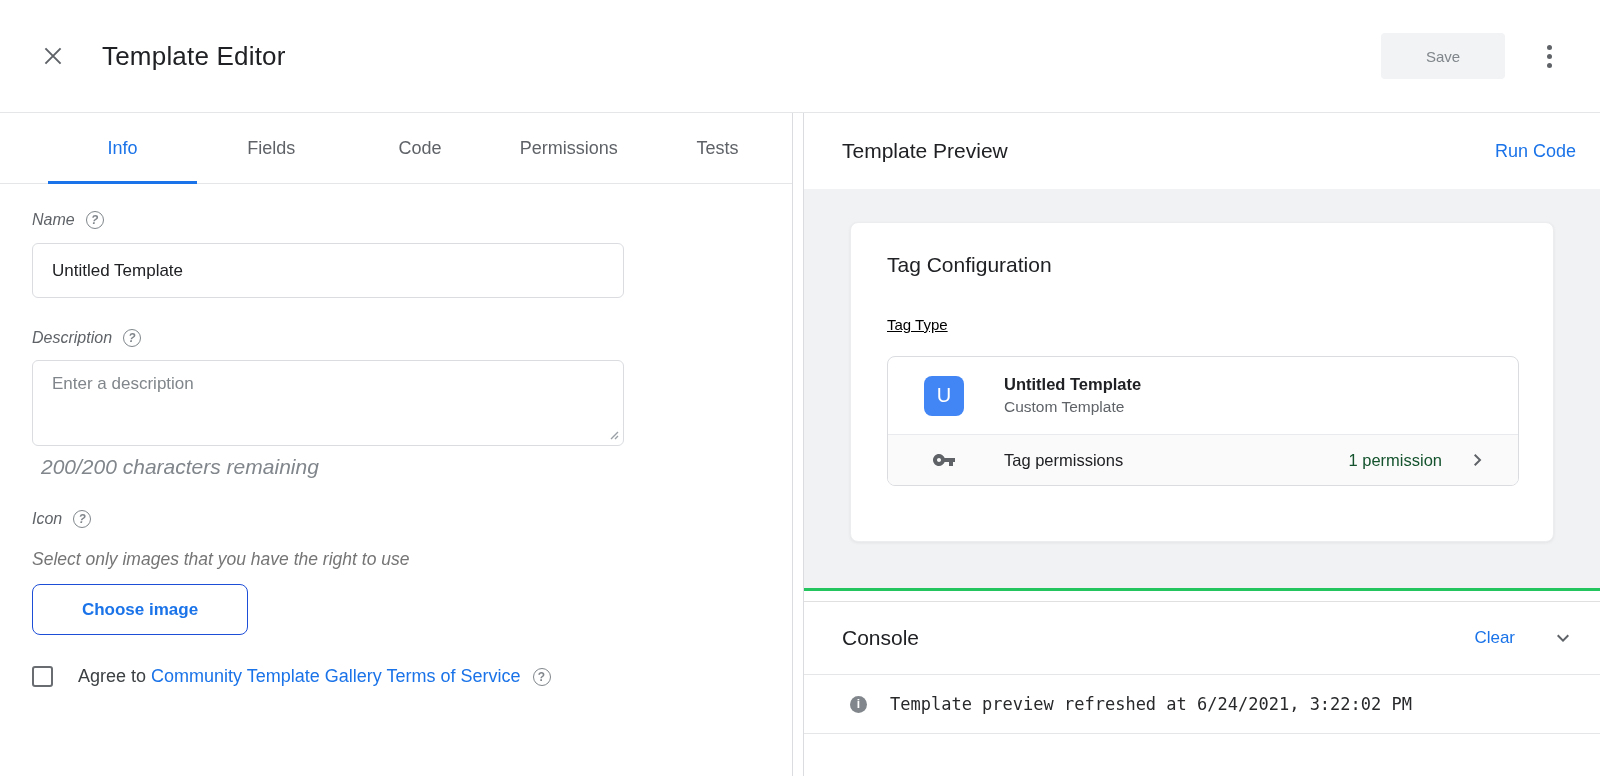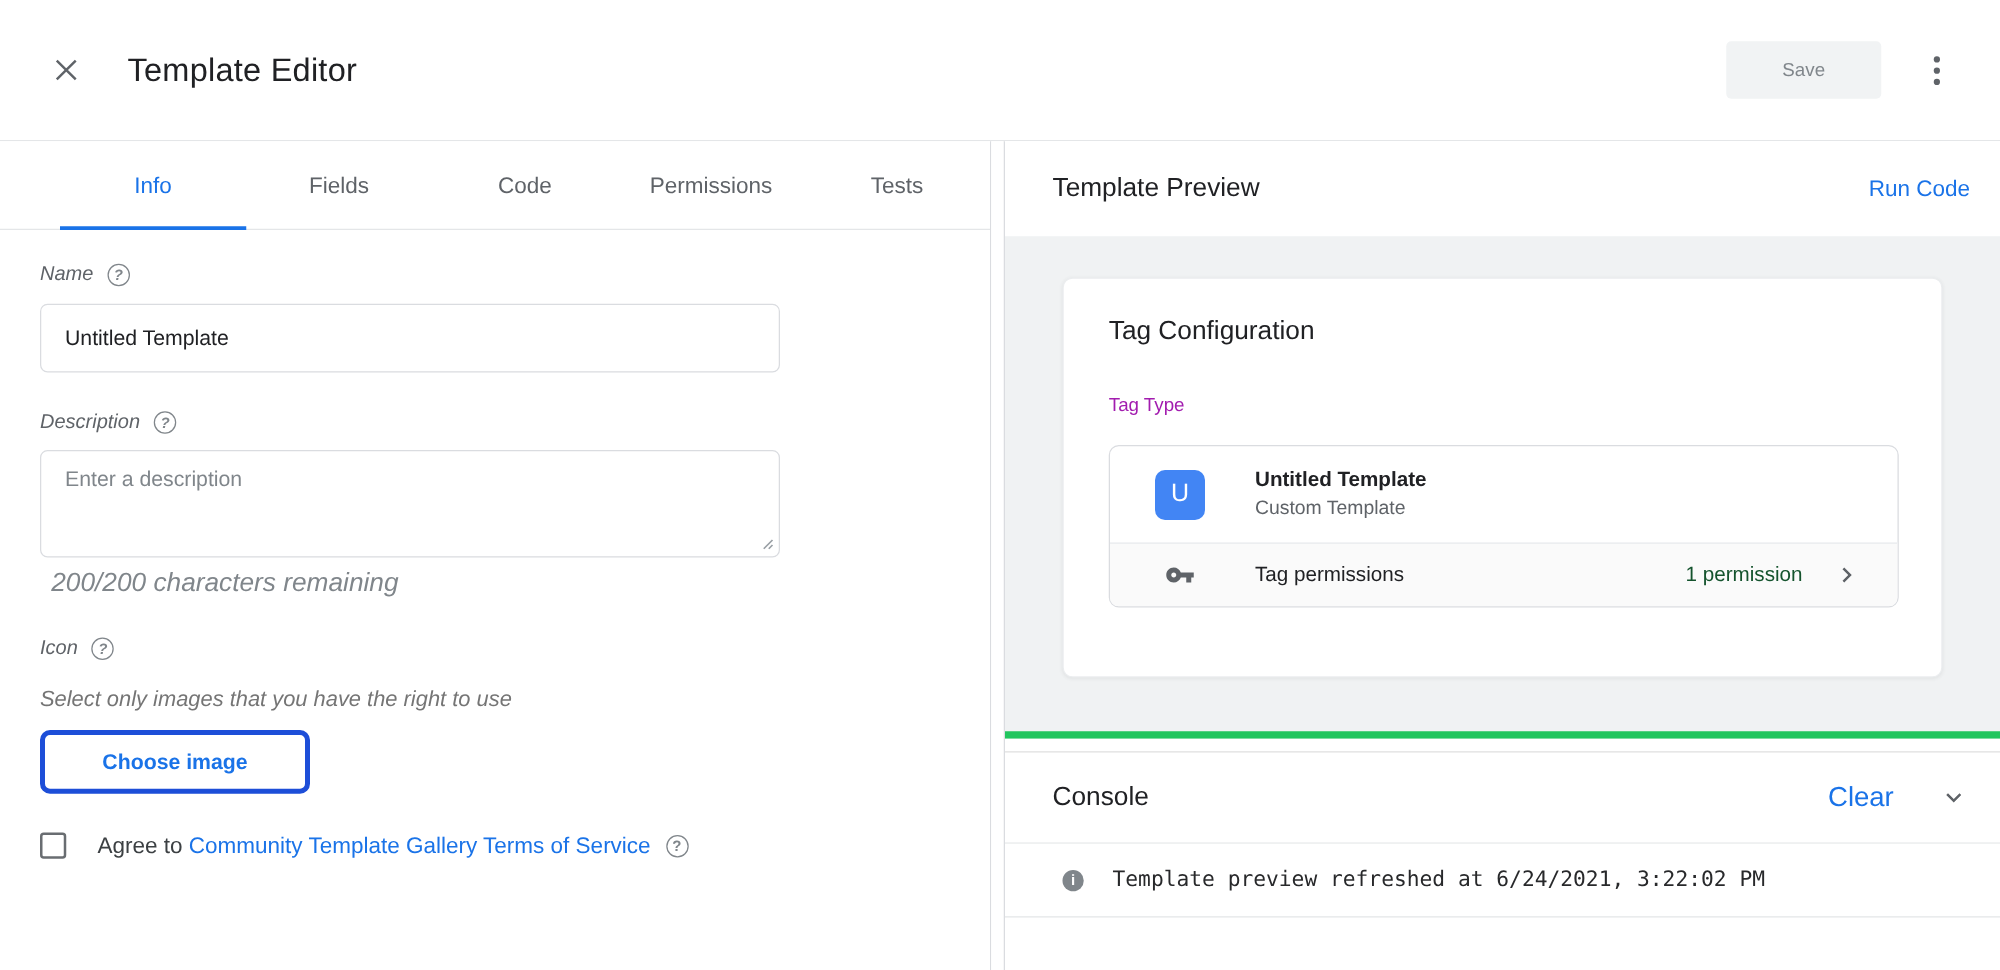--- a/index.html
+++ b/index.html
@@ -33,48 +33,48 @@
   .ta-wrap { position:relative; width:592px; margin-top:13px; }
   .ta { display:block; width:592px; height:86px; border:1px solid #dadce0; border-radius:6px; padding:13px 19px; font-size:17px; color:#202124; font-family:inherit; resize:none; outline:none; background:#fff; }
   .ta::placeholder { color:#80868b; opacity:1; }
   .text-input::placeholder { color:#80868b; opacity:1; }
   .resize-grip { position:absolute; right:5px; bottom:6px; width:12px; height:12px; }
   .italic-note { font-style:italic; color:#80868b; font-size:21px; }
   .chars { margin:9px 0 0 9px; }
   .lbl-desc { margin-top:31px; }
   .lbl-icon { margin-top:31px; }
   .img-note { margin-top:21px; color:#757575; font-size:17.5px; }
-  .choose-btn { margin-top:14px; width:216px; height:51px; background:#fff; border:4px solid #1d4ed8; border-radius:8px; color:#1a73e8; font-weight:bold; font-size:17px; font-family:inherit; cursor:pointer; }
+  .choose-btn { margin-top:14px; width:216px; height:51px; background:#fff; border:1px solid #1d4ed8; border-radius:8px; color:#1a73e8; font-weight:bold; font-size:17px; font-family:inherit; cursor:pointer; }
   .agree-row { margin-top:31px; display:flex; align-items:center; font-size:18px; color:#3c4043; }
   .checkbox { width:21px; height:21px; border:2px solid #696d71; border-radius:3px; background:#fff; cursor:pointer; flex:0 0 auto; }
   .agree-text { margin-left:25px; }
   .tos-link { color:#1a73e8; text-decoration:none; margin-left:5px; cursor:pointer; }
   .agree-row .help { margin-left:12px; }
   
   .preview-header { height:76px; display:flex; align-items:center; padding:0 24px 0 38px; background:#fff; }
   .section-title { font-size:21px; color:#202124; }
   .run-code { margin-left:auto; font-size:18px; color:#1a73e8; background:none; border:none; font-family:inherit; cursor:pointer; font-weight:500; }
-  .preview-body { height:402px; background:#f0f2f3; border-bottom:6px solid #22c55e; padding:33px 46px; }
+  .preview-body { height:402px; background:#f0f2f3; border-bottom:3px solid #22c55e; padding:33px 46px; }
   .card { height:320px; background:#fff; border:1px solid #ebedef; border-radius:8px; box-shadow:0 1px 3px rgba(60,64,67,.08); padding:30px 34px 0 36px; }
   .card-title { font-size:21px; color:#202124; }
-  .tag-type { margin-top:39px; font-size:15px; color:#a21caf; }
+  .tag-type { margin-top:39px; font-size:15px; color:#000000;text-decoration:underline; }
   .tag-box { margin-top:23px; border:1px solid #dadce0; border-radius:8px; overflow:hidden; background:#fff; }
   .tag-main { display:flex; align-items:center; padding:18px 0 18px 36px; }
   .avatar { width:40px; height:40px; border-radius:8px; background:#4285f4; color:#fff; font-size:20px; display:flex; align-items:center; justify-content:center; flex:0 0 auto; }
   .tag-names { margin-left:40px; }
   .tag-name { font-size:16.5px; font-weight:bold; color:#202124; }
   .tag-sub { margin-top:4px; font-size:15.5px; color:#5f6368; }
   .tag-perms { display:flex; align-items:center; height:51px; background:#fafafa; border-top:1px solid #e8eaed; padding:0 28px 0 36px; cursor:pointer; }
   .key-wrap { width:40px; display:flex; justify-content:center; }
   .perm-label { margin-left:40px; font-size:16.5px; color:#202124; }
   .perm-count { margin-left:auto; font-size:16.5px; color:#14532d; margin-right:24px; }
   
   .console-gap { height:10px; background:#fff; }
   .console-header { height:74px; display:flex; align-items:center; padding:0 25px 0 38px; border-top:1px solid #e0e0e0; border-bottom:1px solid #e4e6e8; background:#fff; }
-  .clear-link { margin-left:auto; font-size:22px; color:#1a73e8; background:none; border:none; font-family:inherit; cursor:pointer; font-weight:500; }
+  .clear-link { margin-left:auto; font-size:17px; color:#1a73e8; background:none; border:none; font-family:inherit; cursor:pointer; font-weight:500; }
   .console-chevron { margin-left:36px; background:none; border:none; cursor:pointer; display:flex; align-items:center; }
   .console-row { height:59px; display:flex; align-items:center; padding-left:46px; border-bottom:1px solid #e4e6e8; background:#fff; }
   .info-icon { width:17px; height:17px; border-radius:50%; background:#80868b; color:#fff; font-size:12px; font-weight:bold; display:flex; align-items:center; justify-content:center; flex:0 0 auto; }
   .log-msg { margin-left:23px; font-family:"DejaVu Sans Mono","Liberation Mono",monospace; font-size:17px; color:#28292b; }
   svg { display:block; }
 </style>
 </head>
 <body>
 
 <div class="app">

